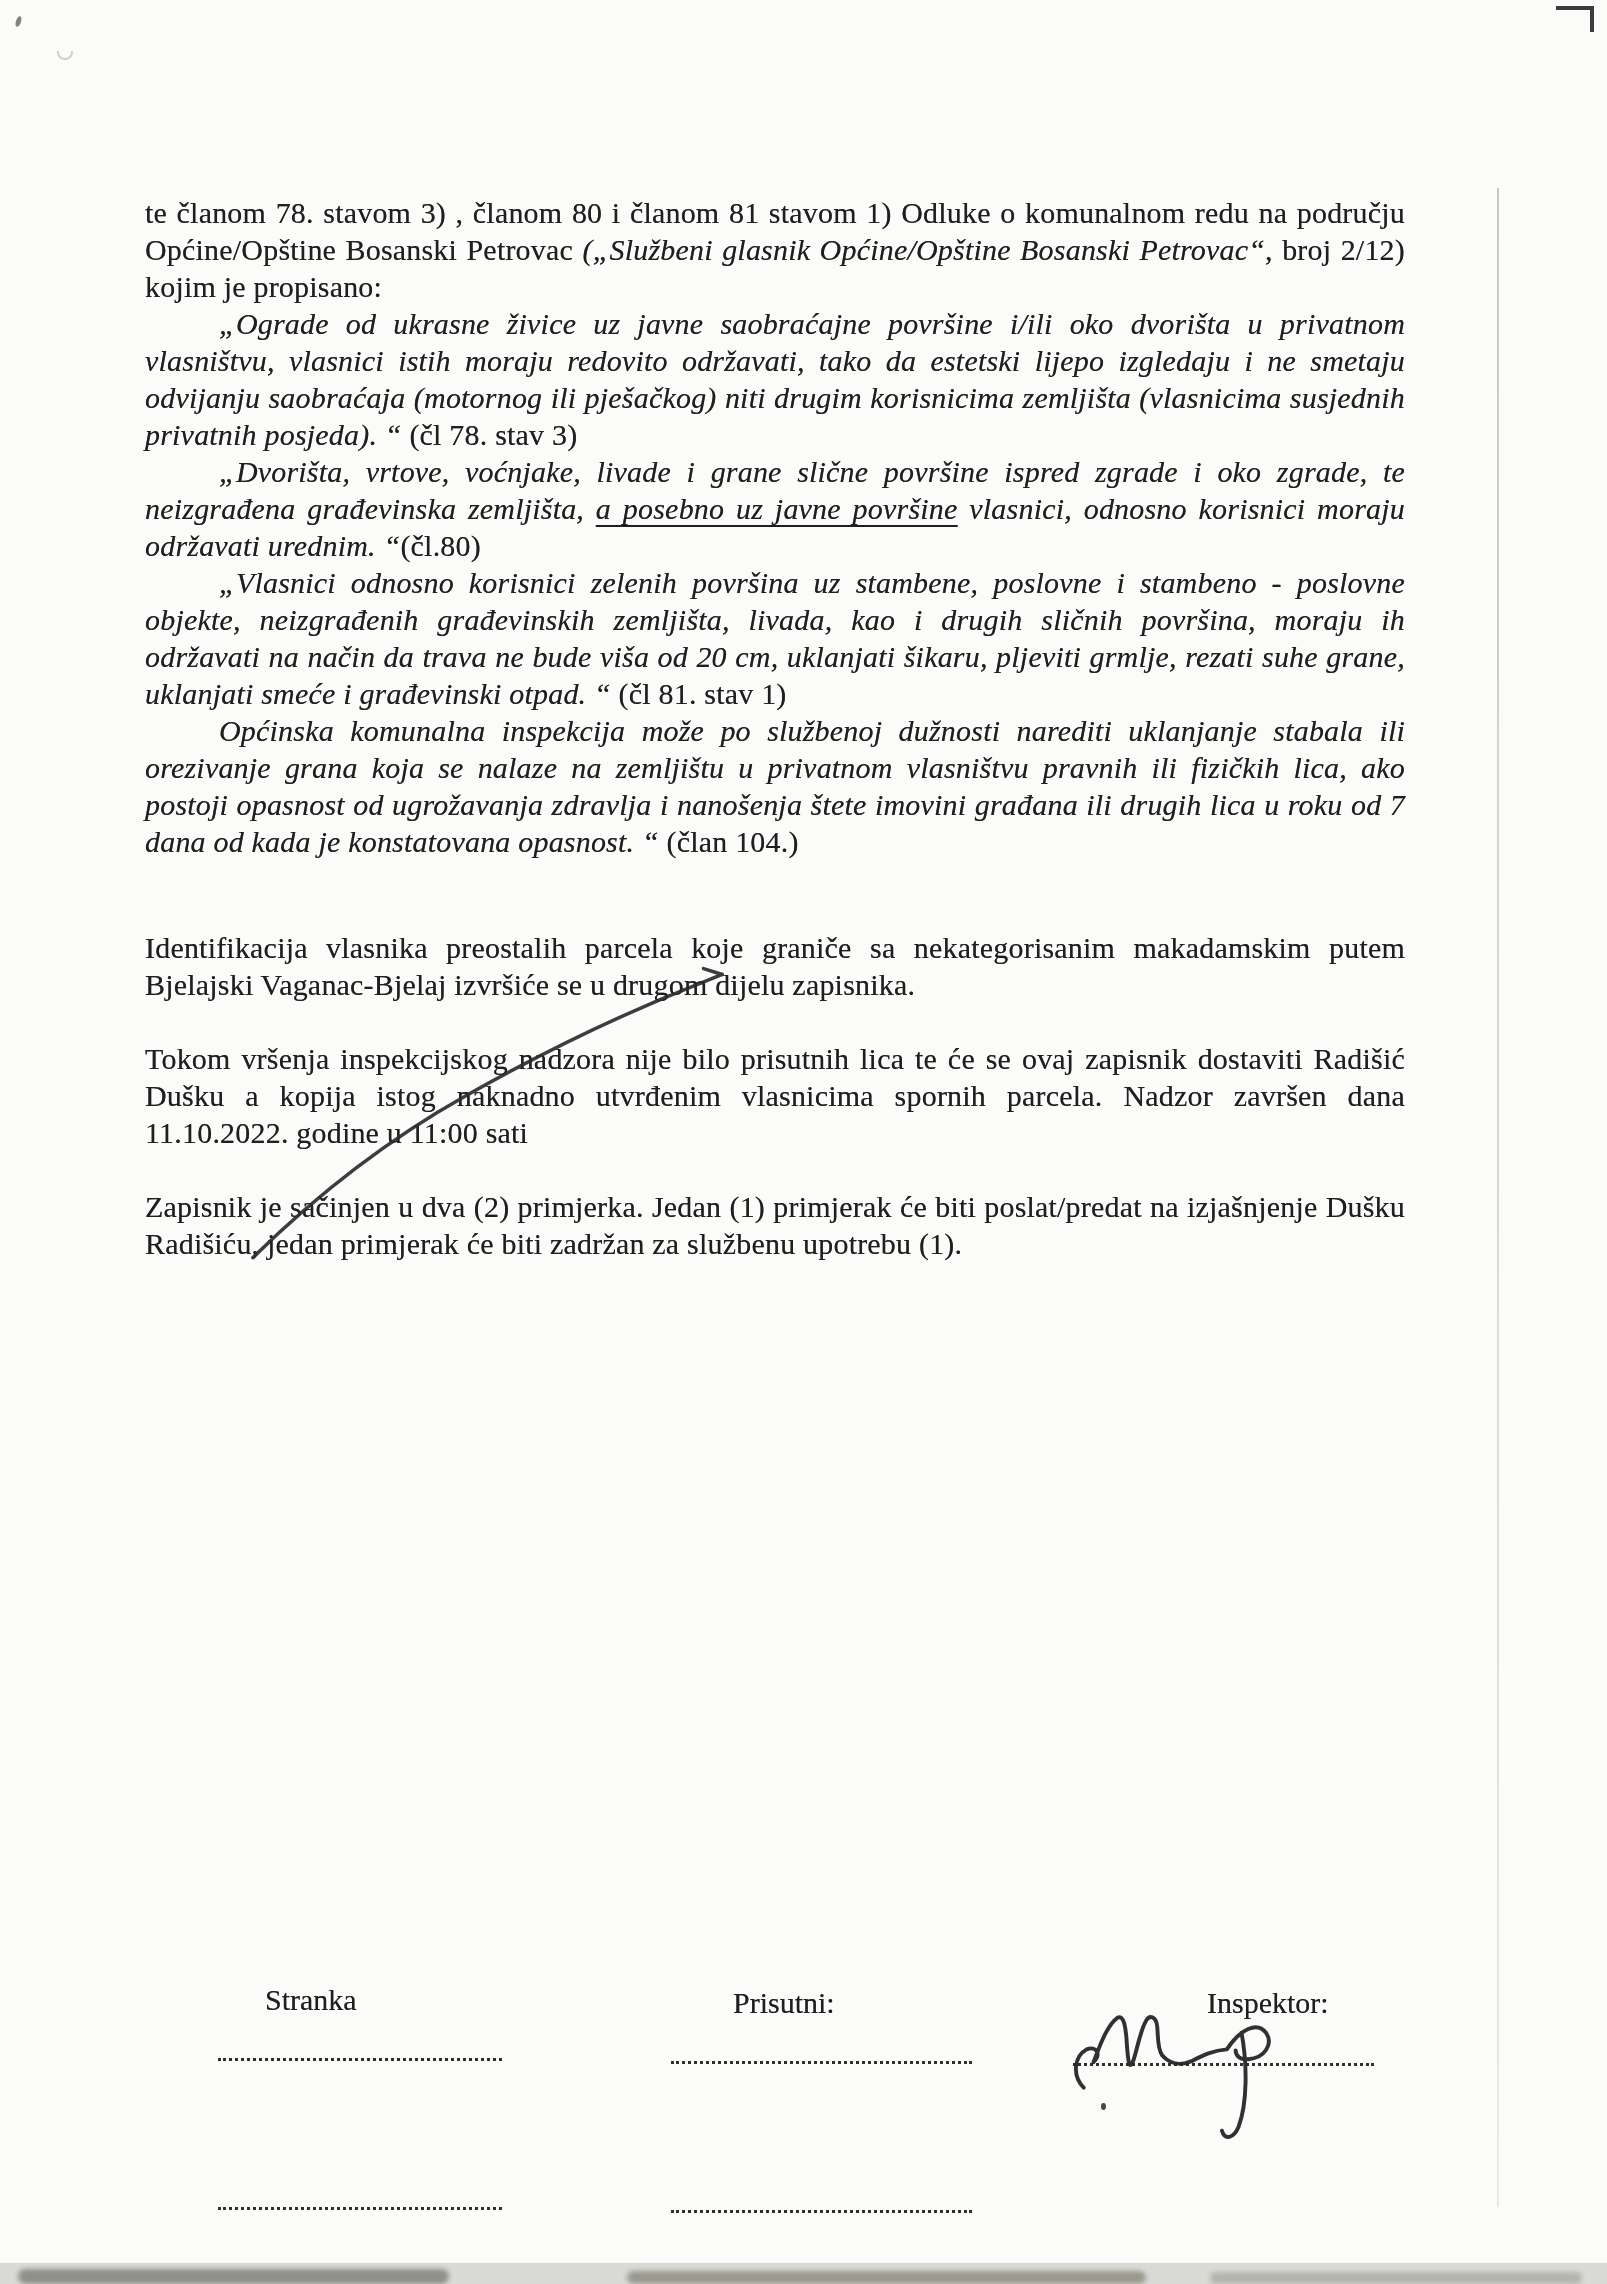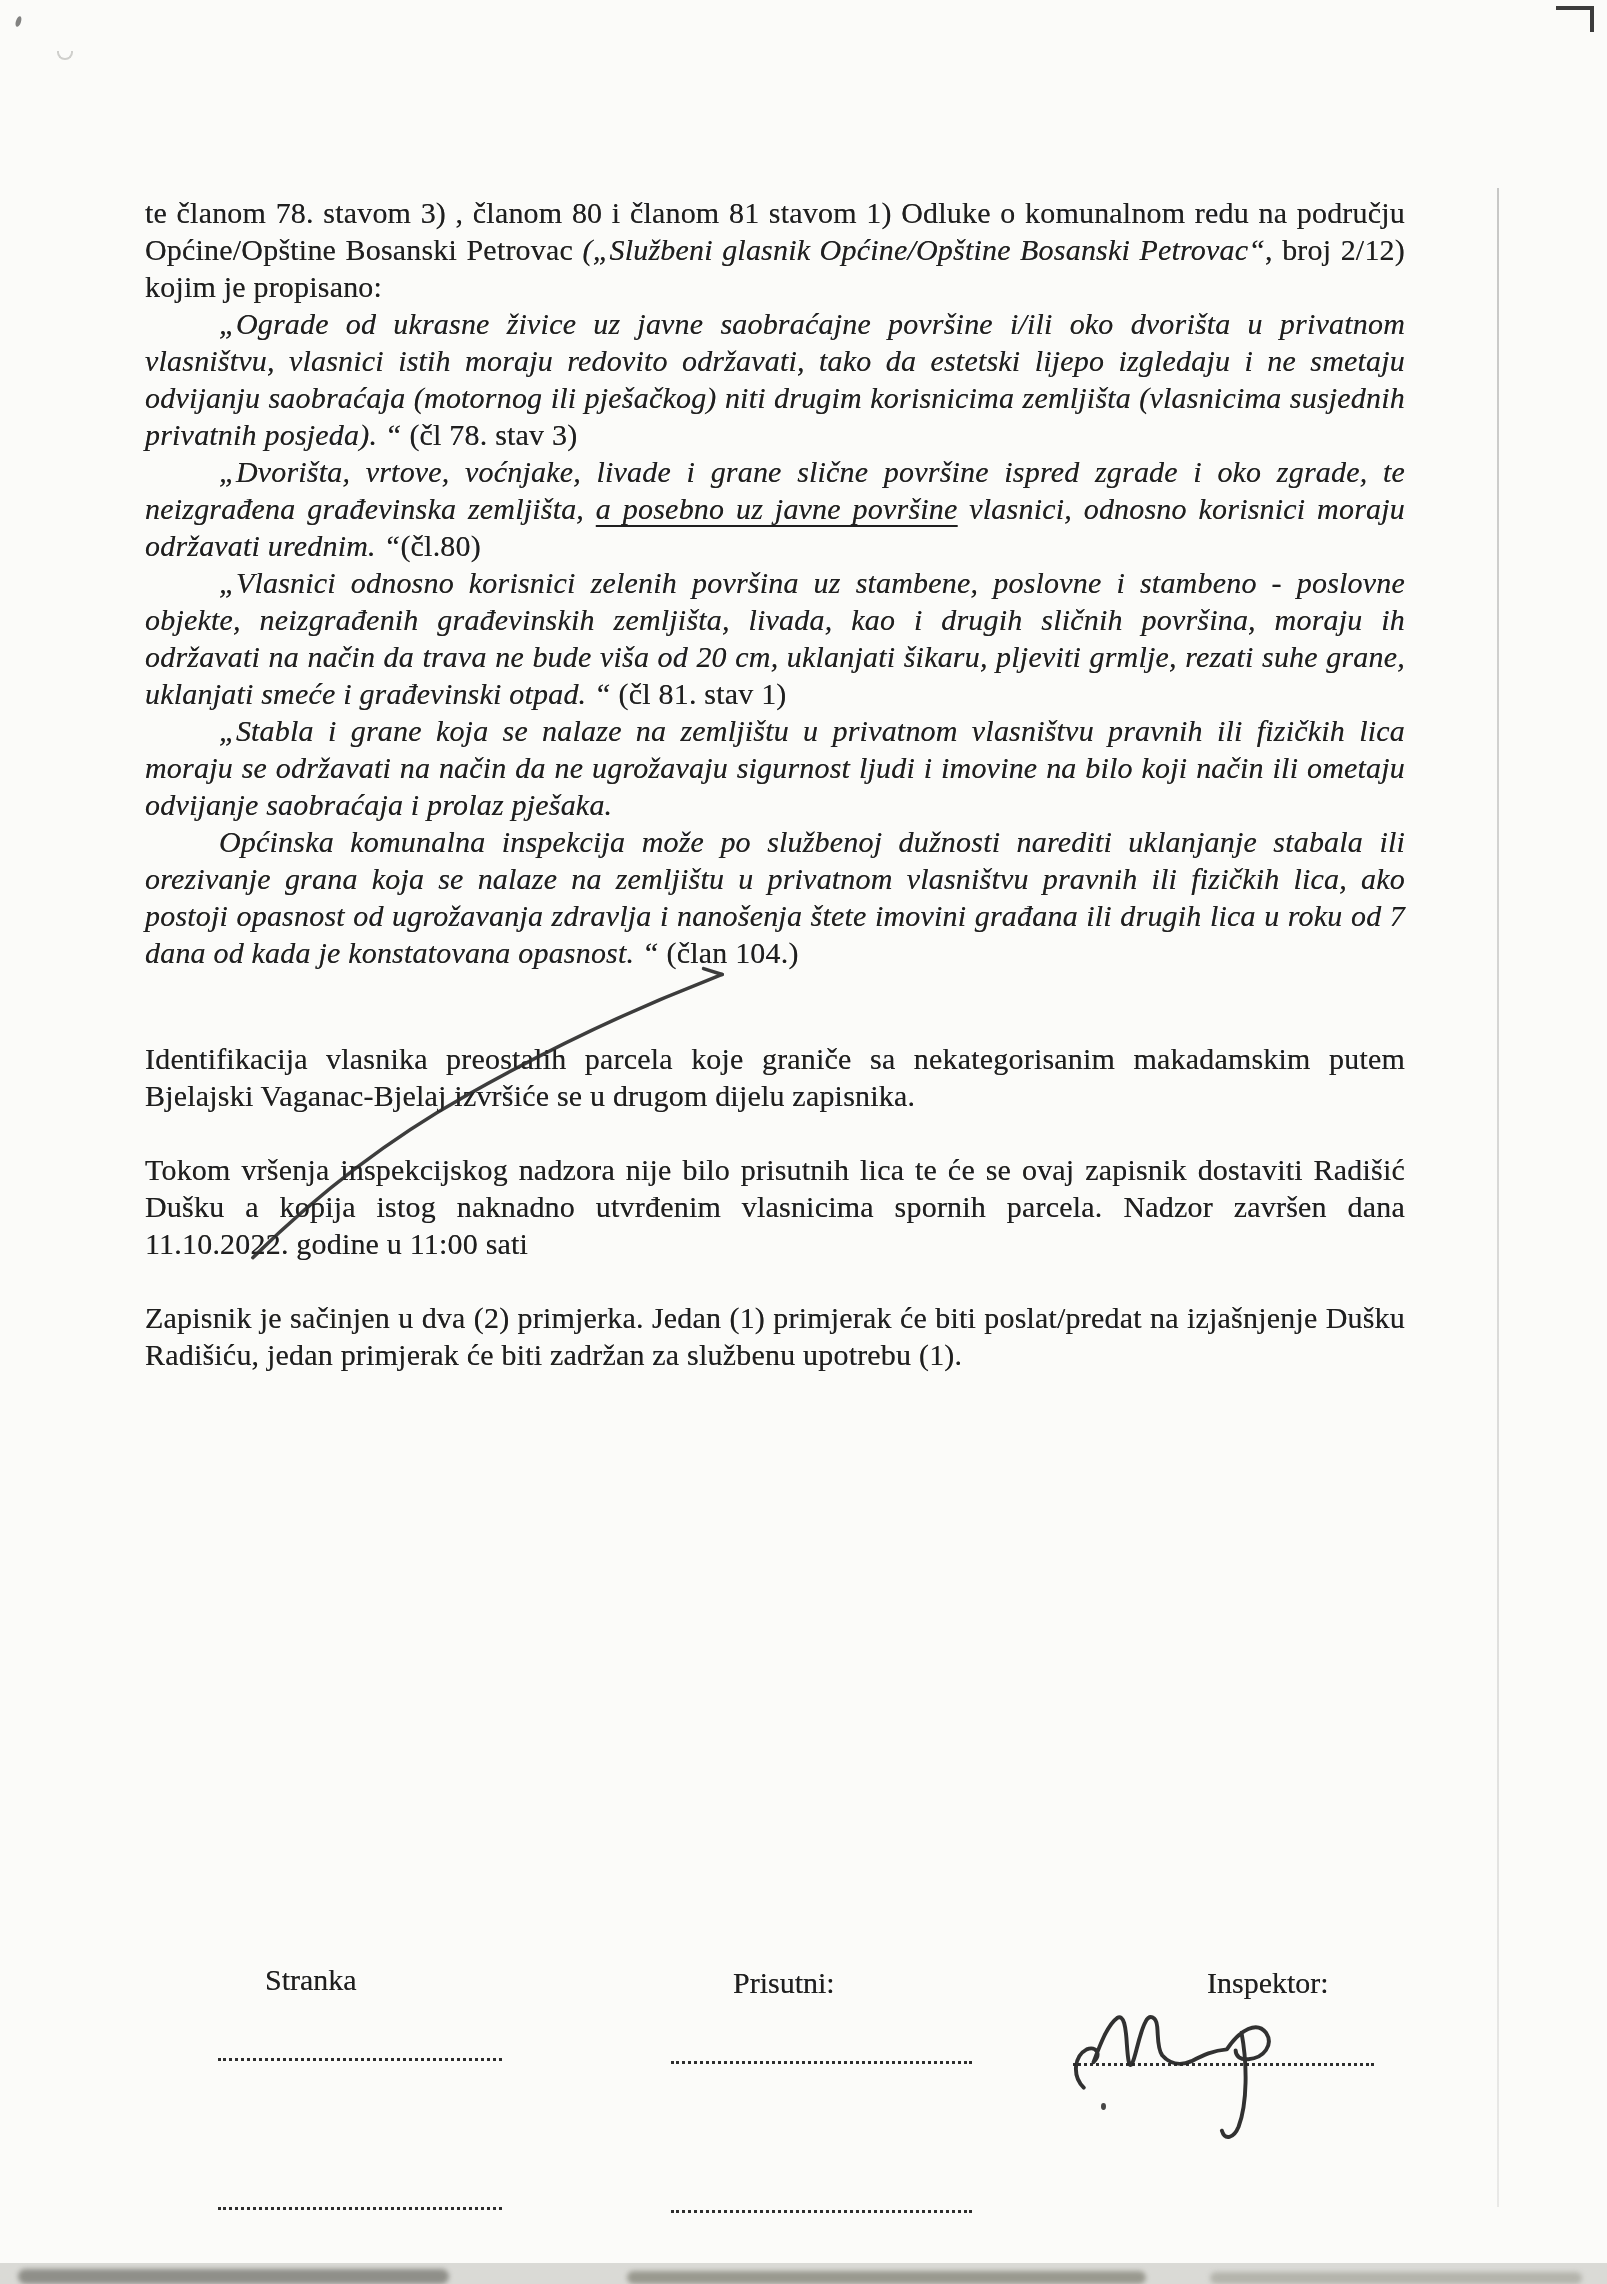--- a/index.html
+++ b/index.html
@@ -13,21 +13,21 @@
     margin:0;text-align:justify;font-size:30px;line-height:37px;
     letter-spacing:0.2px;text-shadow:0 0 0.6px rgba(25,25,25,.65);
   }
   .ind{text-indent:74px;}
   .gap-xl{margin-top:69px;}
   .gap-md{margin-top:37px;}
   .it{font-style:italic;}
   .itu{font-style:italic;text-decoration:underline;text-decoration-thickness:2px;text-underline-offset:5.9px;margin-top:43px;}
   .sig-label{
     position:absolute;font-size:30px;color:#1f1f1f;
-    text-shadow:0 0 0.6px rgba(25,25,25,.65);white-space:nowrap;
+    text-shadow:0 0 0.6px rgba(25,25,25,.65);white-space:nowrap;margin-top:20px;
   }
   .dotline{position:absolute;height:0;border-bottom:3.9px dotted #2e2e2e;}
   .penlayer{position:absolute;left:0;top:0;pointer-events:none;}
   
   .corner-h{position:absolute;left:1556px;top:5.9px;width:37px;height:3.9px;background:#3c3c3c;}
   .corner-v{position:absolute;left:1590px;top:5.9px;width:3.9px;height:26.5px;background:#3c3c3c;}
   .edge-line{position:absolute;left:1497px;top:188px;width:2px;height:2019px;
     background:linear-gradient(to bottom,rgba(100,100,100,.34),rgba(100,100,100,.12));}
   .speck1{position:absolute;left:15.7px;top:15.7px;width:4.9px;height:10.8px;background:#5a5a58;border-radius:50%;transform:rotate(18deg);opacity:.75;}
   .speck2{position:absolute;left:57px;top:51px;width:11.8px;height:6.9px;border:2px solid #9a9a96;border-top:none;border-radius:0 0 7.8px 7.8px;opacity:.45;}
@@ -46,21 +46,20 @@
   <div class="textblock">
 
     <p class="para"><span>te članom 78. stavom 3) , članom 80 i članom 81 stavom 1) Odluke o komunalnom redu na području Općine/Opštine Bosanski Petrovac </span><span class="it">(„Službeni glasnik Općine/Opštine Bosanski Petrovac“</span><span>, broj 2/12) kojim je propisano:</span></p>
 
     <p class="para ind"><span class="it">„Ograde od ukrasne živice uz javne saobraćajne površine i/ili oko dvorišta u privatnom vlasništvu, vlasnici istih moraju redovito održavati, tako da estetski lijepo izgledaju i ne smetaju odvijanju saobraćaja (motornog ili pješačkog) niti drugim korisnicima zemljišta (vlasnicima susjednih privatnih posjeda). “ </span><span>(čl 78. stav 3)</span></p>
 
     <p class="para ind"><span class="it">„Dvorišta, vrtove, voćnjake, livade i grane slične površine ispred zgrade i oko zgrade, te neizgrađena građevinska zemljišta, </span><span class="itu">a posebno uz javne površine</span><span class="it"> vlasnici, odnosno korisnici moraju održavati urednim. “</span><span>(čl.80)</span></p>
 
     <p class="para ind"><span class="it">„Vlasnici odnosno korisnici zelenih površina uz stambene, poslovne i stambeno - poslovne objekte, neizgrađenih građevinskih zemljišta, livada, kao i drugih sličnih površina, moraju ih održavati na način da trava ne bude viša od 20 cm, uklanjati šikaru, pljeviti grmlje, rezati suhe grane, uklanjati smeće i građevinski otpad. “ </span><span>(čl 81. stav 1)</span></p>
 
-    <p class="para ind"><span class="it">„Stabla i grane koja se nalaze na zemljištu u privatnom vlasništvu pravnih ili fizičkih lica moraju se održavati na način da ne ugrožavaju sigurnost ljudi i imovine na bilo koji način ili ometaju odvijanje saobraćaja i prolaz pješaka.</span></p>
 
     <p class="para ind"><span class="it">Općinska komunalna inspekcija može po službenoj dužnosti narediti uklanjanje stabala ili orezivanje grana koja se nalaze na zemljištu u privatnom vlasništvu pravnih ili fizičkih lica, ako postoji opasnost od ugrožavanja zdravlja i nanošenja štete imovini građana ili drugih lica u roku od 7 dana od kada je konstatovana opasnost. “ </span><span> (član 104.)</span></p>
 
     <p class="para gap-xl"><span>Identifikacija vlasnika preostalih parcela koje graniče sa nekategorisanim makadamskim putem Bjelajski Vaganac-Bjelaj izvršiće se u drugom dijelu zapisnika.</span></p>
 
     <p class="para gap-md"><span>Tokom vršenja inspekcijskog nadzora nije bilo prisutnih lica te će se ovaj zapisnik dostaviti Radišić Dušku a kopija istog naknadno utvrđenim vlasnicima spornih parcela. Nadzor završen dana 11.10.2022. godine u 11:00 sati</span></p>
 
     <p class="para gap-md"><span>Zapisnik je sačinjen u dva (2) primjerka. Jedan (1) primjerak će biti poslat/predat na izjašnjenje Dušku Radišiću, jedan primjerak će biti zadržan za službenu upotrebu (1).</span></p>
 
   </div>

